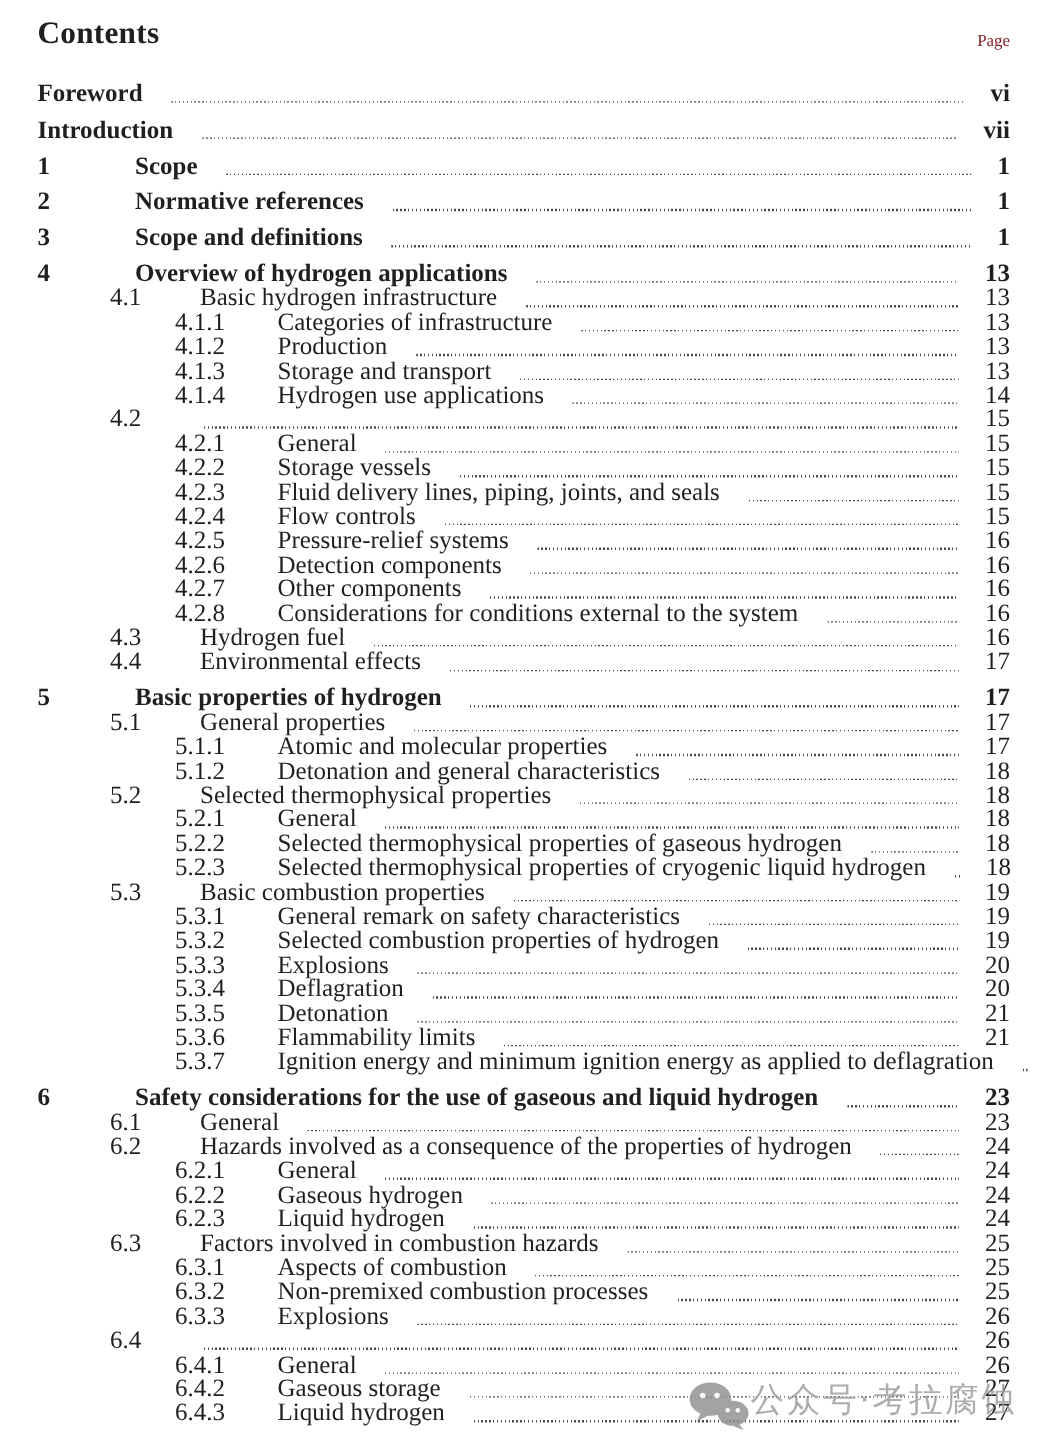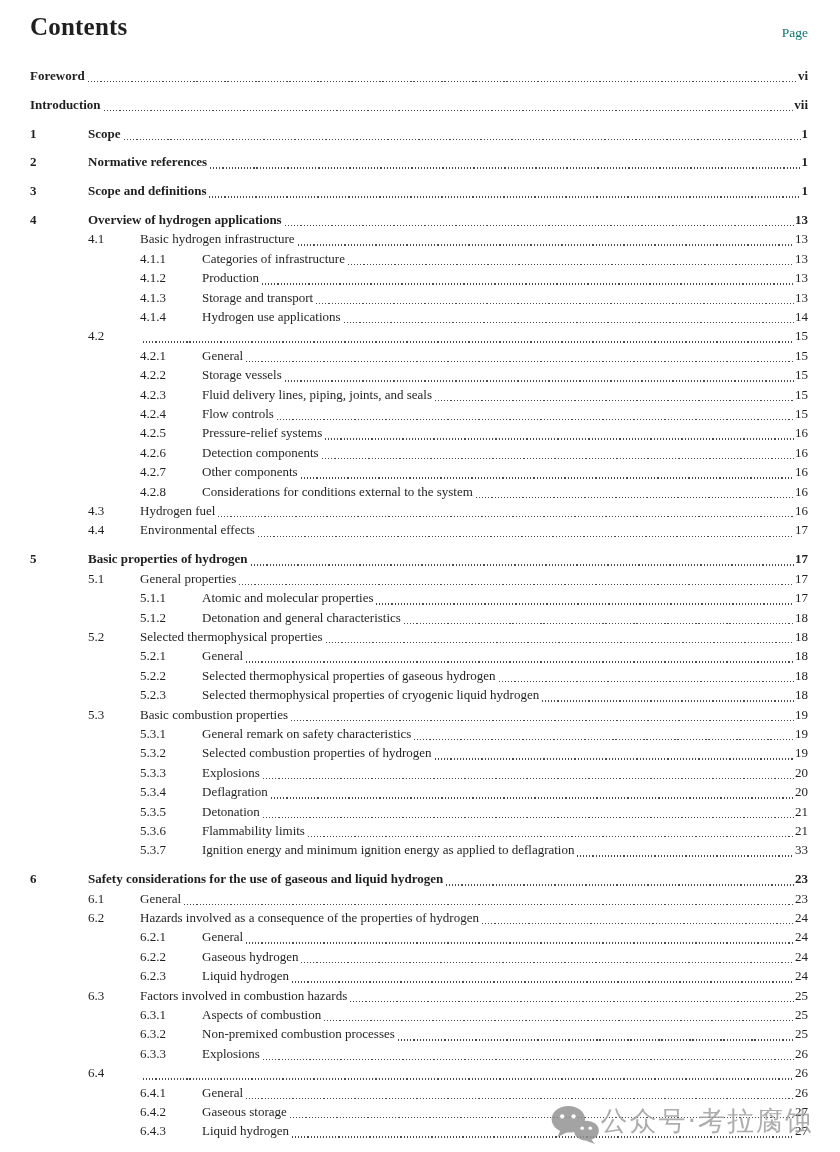--- a/index.html
+++ b/index.html
@@ -27,28 +27,29 @@
   }
   .toc-title {
     font-size: 25px;
     font-weight: bold;
     letter-spacing: 0.2px;
     line-height: 30px;
   }
   .page-col-label {
     font-size: 13.5px;
     line-height: 18px;
-    color: #0f766e;
+    color: #7f1d1d;
   }
   .toc-list { width: 100%; }
   .row {
     display: flex;
     line-height: 19.4px;
-    font-size: 13px;
+    font-size: 20px;
     white-space: nowrap;
+    gap: 20px;
   }
   .row.bold { font-weight: bold; }
   .row.lvl0, .row.lvl1 { margin-top: 9.4px; }
   .num  { flex: 0 0 auto; }
   .lvl1 .num { width: 58px; }
   .lvl2 { padding-left: 58px; }
   .lvl2 .num { width: 52px; }
   .lvl3 { padding-left: 110px; }
   .lvl3 .num { width: 62px; }
   .title { flex: 0 0 auto; }

